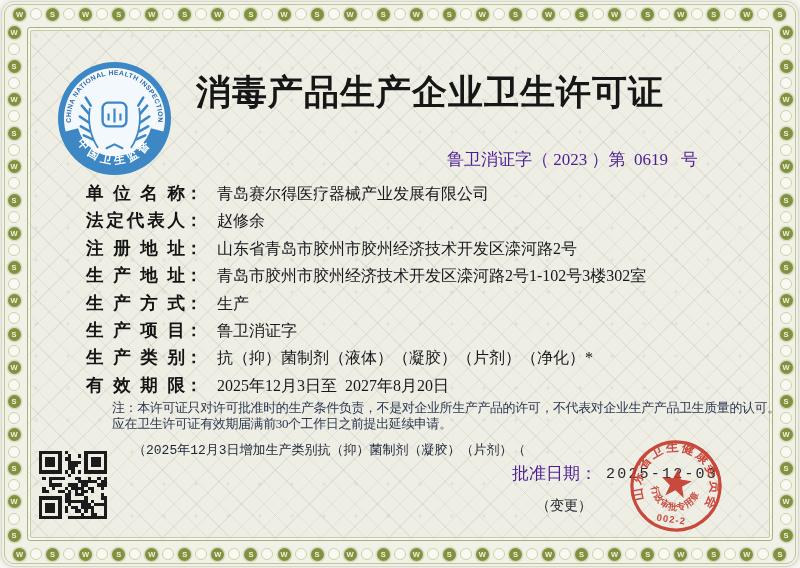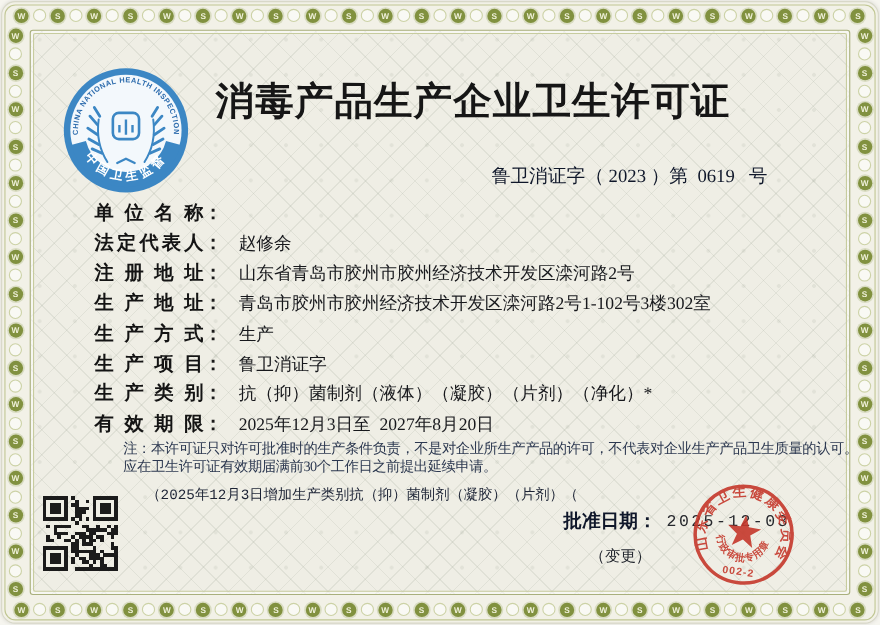--- a/index.html
+++ b/index.html
@@ -27,33 +27,33 @@
          background-image:
            repeating-linear-gradient(45deg, rgba(166,173,158,.20) 0 1px, transparent 1px 16px),
            repeating-linear-gradient(-45deg, rgba(166,173,158,.20) 0 1px, transparent 1px 16px),
            radial-gradient(circle 2px at 8px 8px, rgba(166,173,158,.18) 0 1.4px, transparent 2px);
          background-size:auto,auto,32px 32px;}
   .field::before{content:"";position:absolute;inset:2px;border:1px solid #c7cc9e;border-radius:2px;pointer-events:none;}
   
   .emblem{position:absolute;left:57px;top:61px;width:115px;height:115px;}
   .title{position:absolute;left:100px;top:69px;width:660px;text-align:center;
          font-size:35px;font-weight:700;letter-spacing:1px;color:#161616;white-space:nowrap;}
-  .certno{position:absolute;left:447px;top:148px;font-size:17px;white-space:pre;color:#0f172a;}
+  .certno{position:absolute;left:447px;top:148px;font-size:17px;white-space:pre;color:#4c1d95;}
   .fields{position:absolute;left:86px;top:180px;}
   .frow{height:27.4px;display:flex;align-items:baseline;line-height:27.4px;}
   .flabel{display:flex;justify-content:space-between;width:99px;font-size:17.5px;font-weight:700;color:#141414;}
   .fcolon{width:18px;font-size:17.5px;font-weight:700;}
   .fvalue{margin-left:14px;font-size:16px;white-space:pre;color:#17181c;}
   .note{position:absolute;left:112px;top:400px;font-size:13px;letter-spacing:-0.4px;
         line-height:16.2px;color:#2c3850;}
   .note span{display:block;white-space:nowrap;}
   .amendment{position:absolute;left:133px;top:443px;font-size:13px;line-height:16.5px;color:#1c2335;}
   .amendment span{display:block;white-space:nowrap;font-family:Liberation Mono, monospace;}
   .qr{position:absolute;left:38px;top:451px;width:70px;height:68px;}
-  .appr-label{position:absolute;left:512px;top:462px;font-size:17px;font-weight:700;color:#0f172a;}
+  .appr-label{position:absolute;left:512px;top:462px;font-size:17px;font-weight:400;color:#4c1d95;}
   .appr-date{position:absolute;left:606px;top:466px;font-family:"Liberation Mono","DejaVu Sans Mono",monospace;
              font-size:15px;letter-spacing:2.2px;color:#26282d;}
   .change{position:absolute;left:536px;top:497px;font-size:14px;color:#20242c;}
   .seal{position:absolute;left:628px;top:438px;width:96px;height:96px;transform:rotate(8deg);opacity:.9;}
 </style>
 </head>
 <body>
 
 <div class="page">
   <div class="sheet"></div>
@@ -262,20 +262,21 @@
 
   <div class="fields">
     <div class="frow">
       <span class="flabel">
           <span>单</span>
           <span>位</span>
           <span>名</span>
           <span>称</span>
         </span>
         <span class="fcolon">：</span>
+        <span class="fvalue">青岛赛尔得医疗器械产业发展有限公司</span>
     </div>
     <div class="frow">
       <span class="flabel">
           <span>法</span>
           <span>定</span>
           <span>代</span>
           <span>表</span>
           <span>人</span>
         </span>
         <span class="fcolon">：</span>

